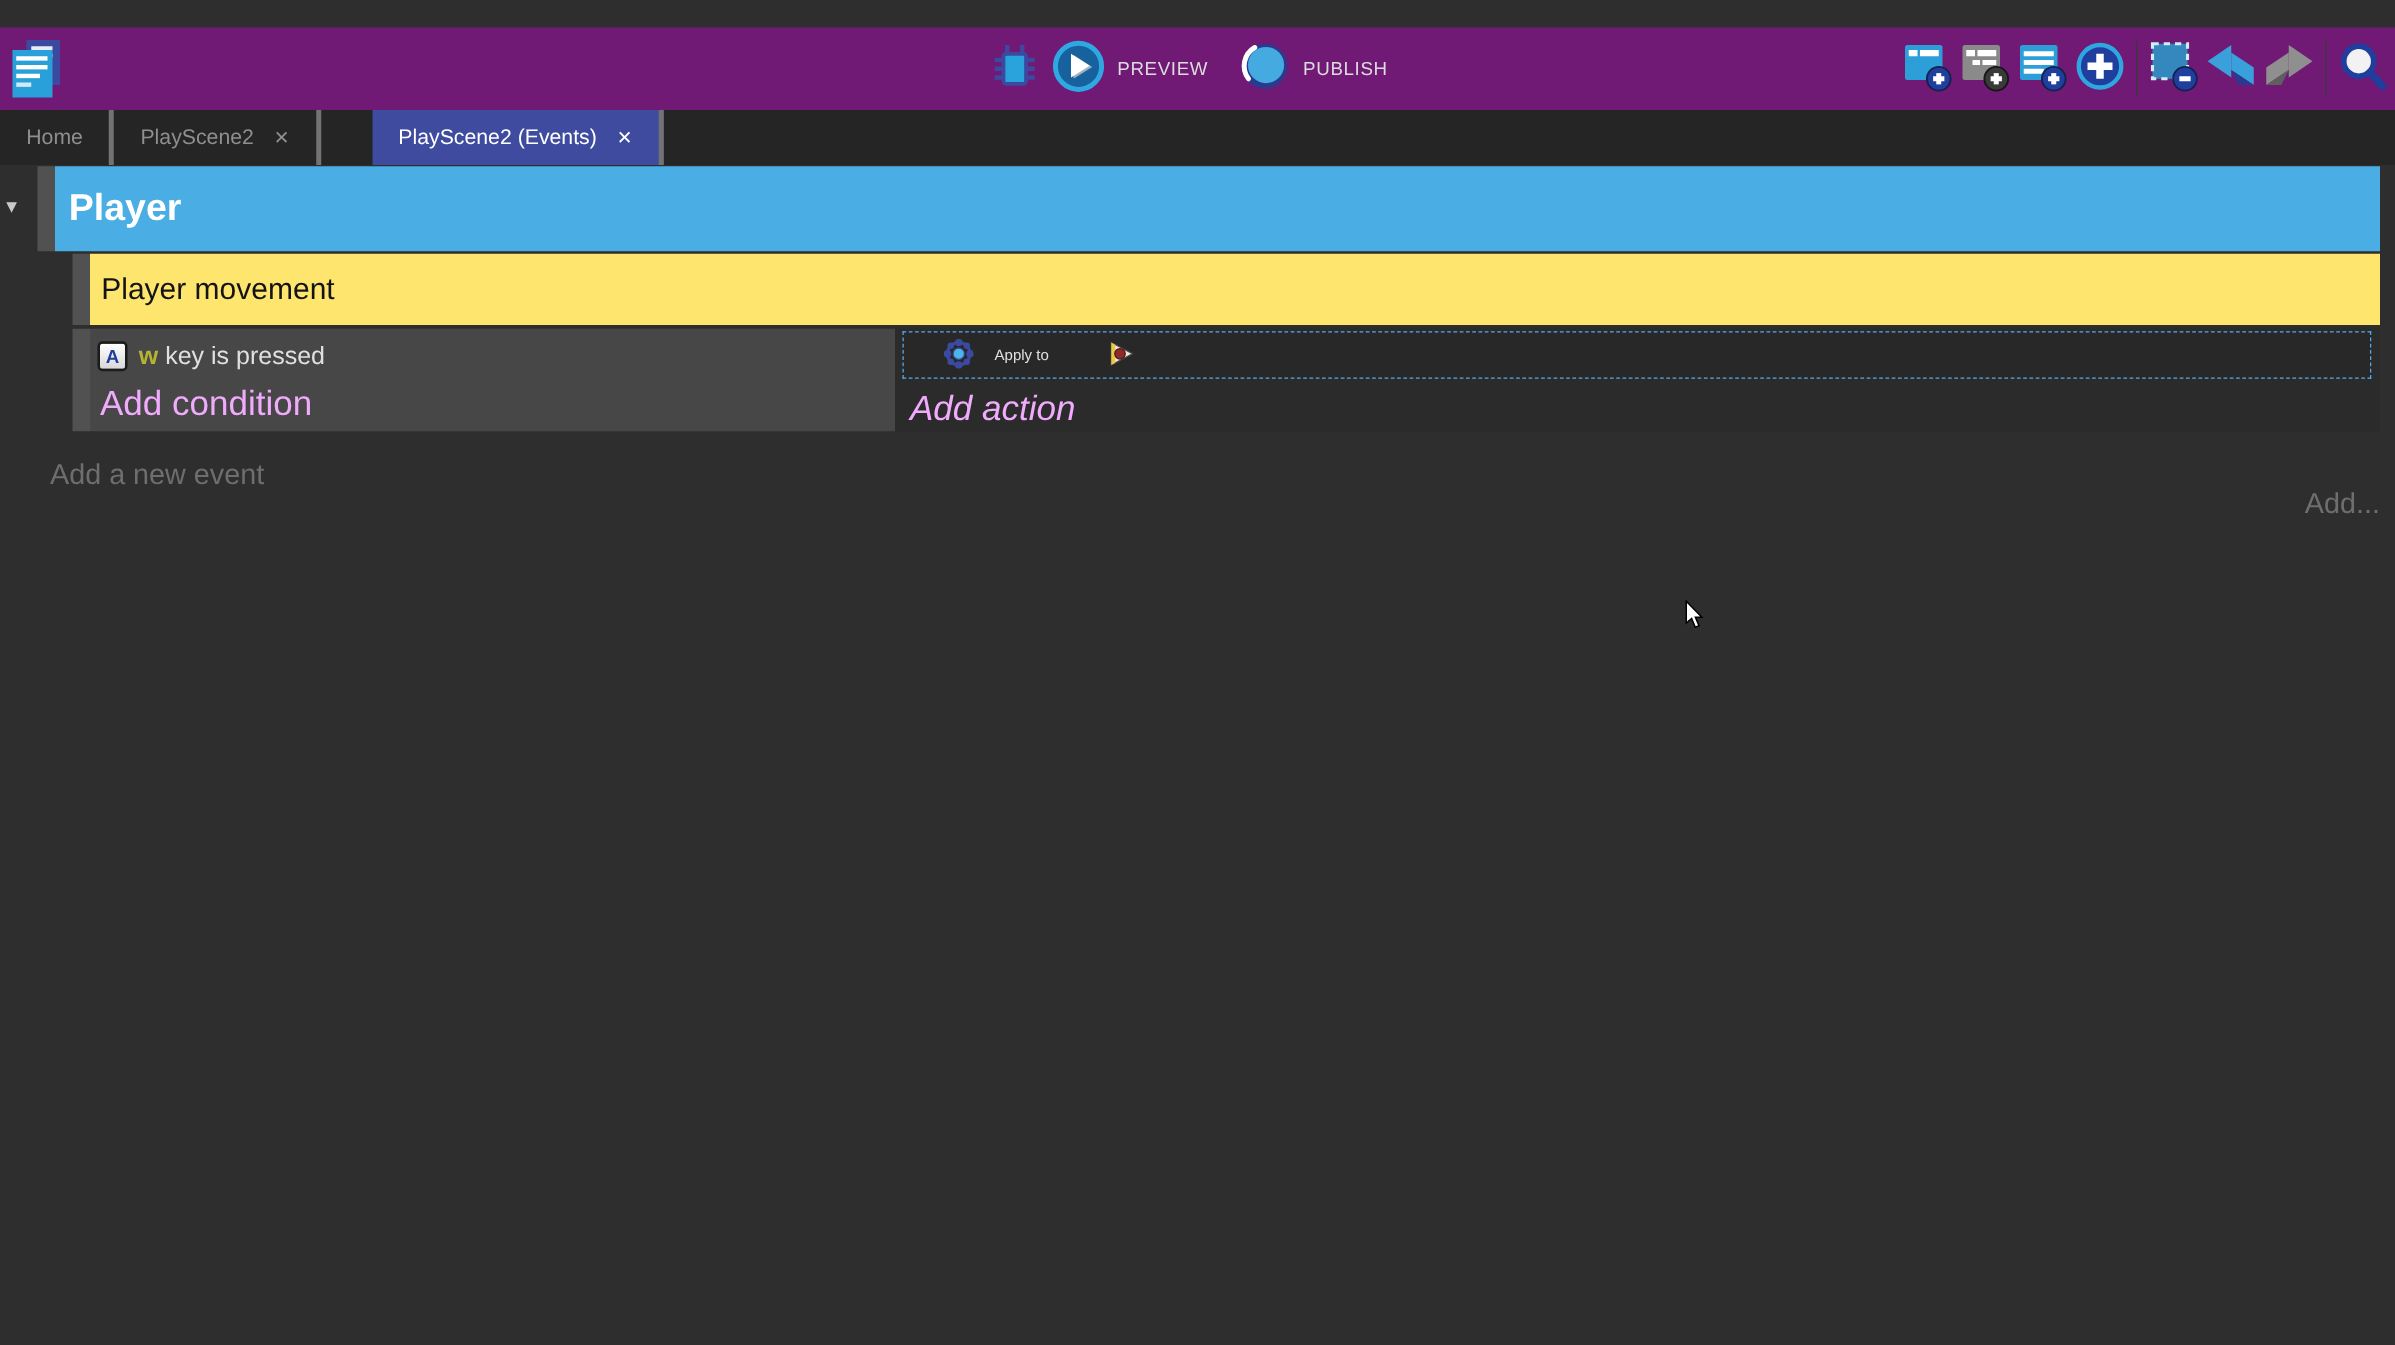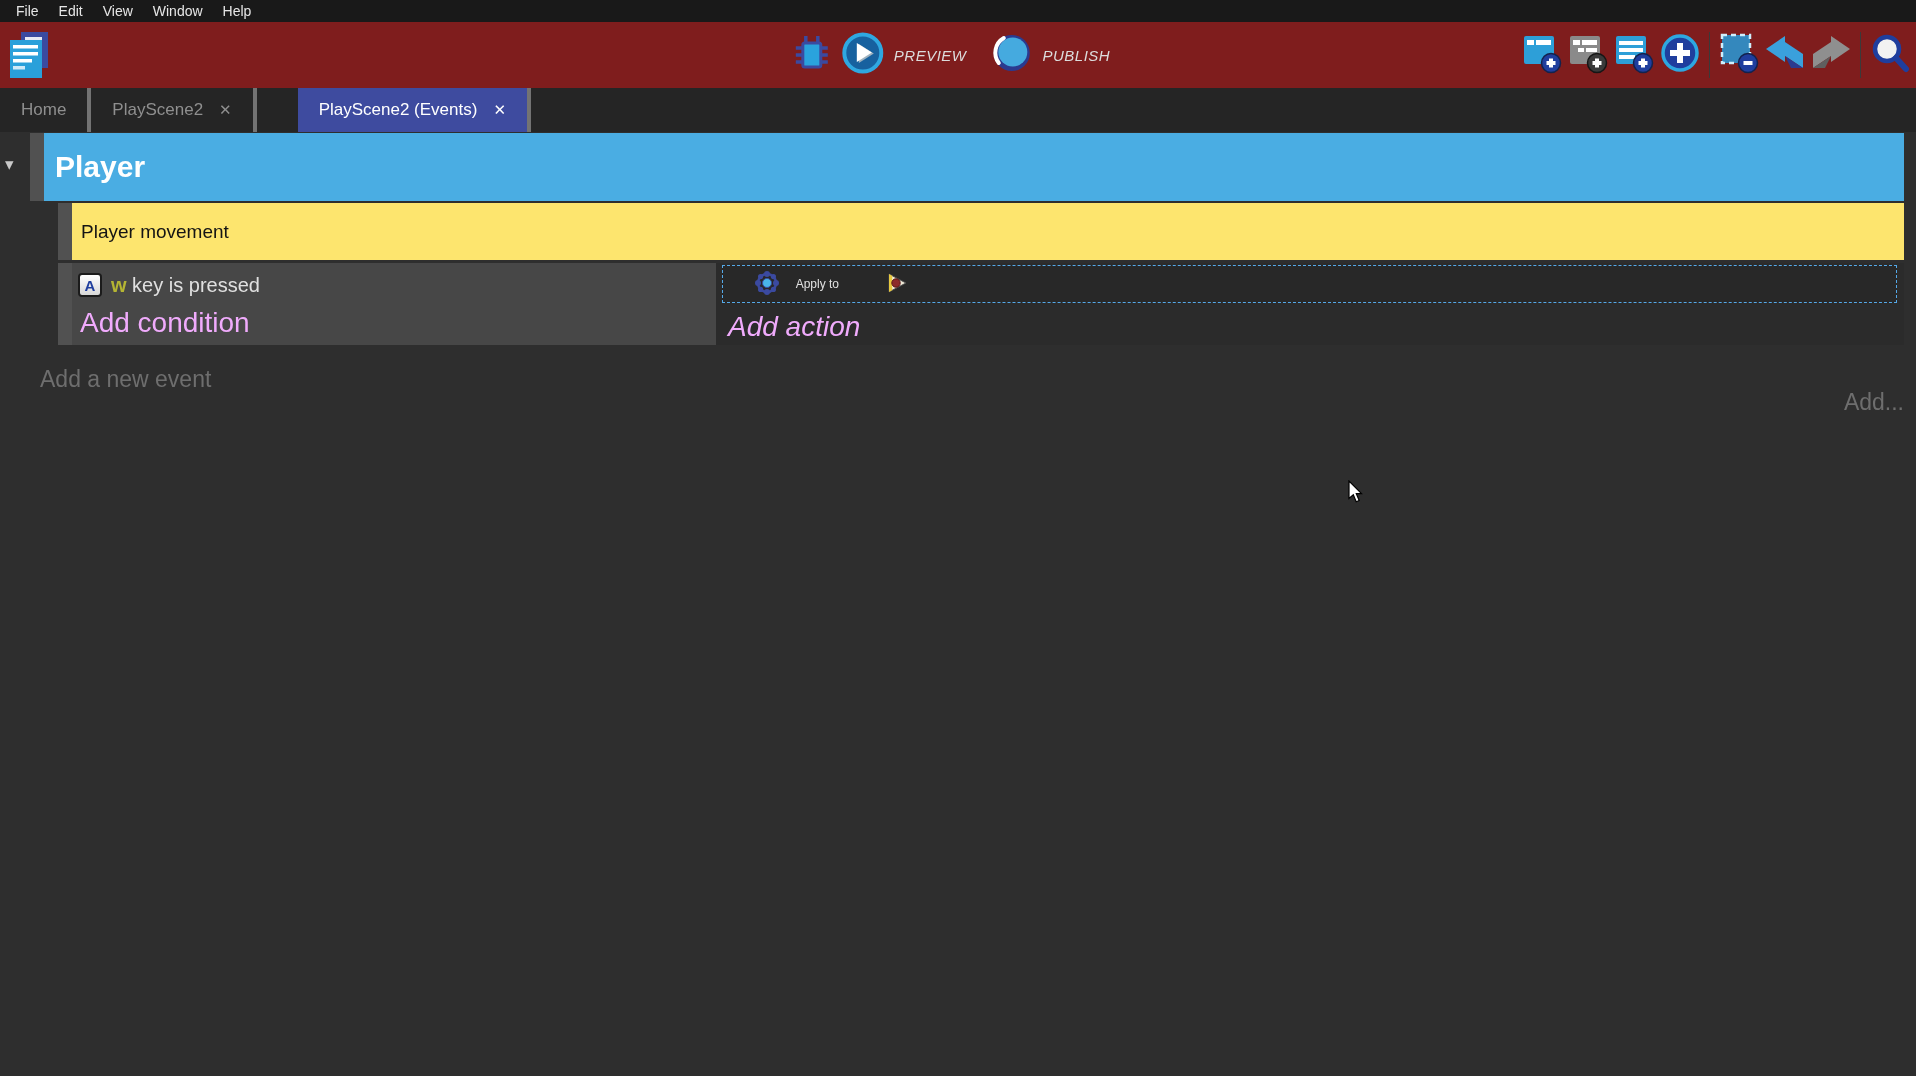--- a/index.html
+++ b/index.html
@@ -5,21 +5,21 @@
   html,body{margin:0;padding:0;background:#2e2e2e;}
   .screen{position:relative;width:1916px;height:1076px;background:#2e2e2e;
     font-family:"Liberation Sans",sans-serif;overflow:hidden;}
 
   
   .menubar{position:absolute;top:0;left:0;width:100%;height:22px;background:#191919;
     display:flex;align-items:center;padding-left:6px;box-sizing:border-box;}
   .menu-item{color:#e6e6e6;font-size:14px;padding:0 10px;line-height:22px;cursor:default;}
 
   
-  .toolbar{position:absolute;top:22px;left:0;width:100%;height:66px;background:#7f1d1d;font-style:italic;}
+  .toolbar{position:absolute;top:22px;left:0;width:100%;height:66px;background:#701a75;}
   .pm-btn{position:absolute;left:8px;top:8px;width:44px;height:50px;}
   .toolbar-center{position:absolute;left:50%;top:0;height:66px;transform:translateX(-50%);
     display:flex;align-items:center;gap:11px;}
   .tb-label{color:#dcdcdc;font-size:15px;letter-spacing:.5px;margin-right:14px;}
   .toolbar-right{position:absolute;right:6px;top:0;height:66px;display:flex;align-items:center;gap:6px;}
   .tb-btn{width:40px;height:42px;display:flex;align-items:center;justify-content:center;}
   .tsep{width:1px;height:46px;background:#3a3a3a;margin:0 3px;}
 
   
   .tabbar{position:absolute;top:88px;left:0;width:100%;height:44px;background:#252525;display:flex;}
@@ -28,21 +28,21 @@
   .tab .close{font-size:15px;color:#8f8f8f;}
   .tab.active{background:#3e4b9f;color:#ffffff;margin-left:41px;}
   .tab.active .close{color:#ffffff;}
 
   
   .collapse-arrow{position:absolute;left:5px;top:156px;color:#c9c9c9;font-size:17px;line-height:17px;}
   .handle{position:absolute;width:14px;background:#515151;}
   .group-bar{position:absolute;left:44px;top:133px;width:1860px;height:68px;background:#4aade3;
     color:#ffffff;font-size:30px;font-weight:600;line-height:68px;padding-left:11px;box-sizing:border-box;}
   .comment-bar{position:absolute;left:72px;top:203px;width:1832px;height:57px;background:#fde56e;
-    color:#141414;font-size:19px;display:flex;align-items:center;padding-left:9px;box-sizing:border-box;}
+    color:#141414;font-size:24px;display:flex;align-items:center;padding-left:9px;box-sizing:border-box;}
   .cond-zone{position:absolute;left:72px;top:263px;width:644px;height:82px;background:#474747;}
   .action-zone{position:absolute;left:716px;top:263px;width:1188px;height:82px;background:#2b2b2b;}
   .cond-line{position:absolute;left:6px;top:10px;display:flex;align-items:center;gap:9px;
     font-size:20px;color:#e0e0e0;white-space:pre;}
   .key-icon{width:24px;height:24px;background:linear-gradient(#ffffff,#d8d8d8);border:2px solid #1b1b1b;
     border-radius:4px;box-sizing:border-box;display:flex;align-items:center;justify-content:center;
     color:#1f3e9e;font-weight:bold;font-size:15px;}
   .param{color:#b5b533;font-weight:bold;}
   .placeholder{font-size:28px;color:#f0abfc;}
   .add-cond{position:absolute;left:8px;top:44px;}
@@ -54,27 +54,20 @@
   .add-action{position:absolute;left:12px;top:48px;font-style:italic;}
   .add-new-event{position:absolute;left:40px;top:366px;font-size:23px;color:#6e6e6e;}
   .add-more{position:absolute;right:12px;top:366px;font-size:23px;color:#6e6e6e;margin-top:23px;}
   .cursor{position:absolute;left:1348px;top:480px;}
 </style>
 </head>
 <body>
 
 <div class="screen">
 
-  <div class="menubar">
-    <span class="menu-item">File</span>
-    <span class="menu-item">Edit</span>
-    <span class="menu-item">View</span>
-    <span class="menu-item">Window</span>
-    <span class="menu-item">Help</span>
-  </div>
 
   <div class="toolbar">
     <div class="pm-btn">
       <span>
         <svg width="44" height="50" viewBox="0 0 44 50">
           <rect x="13" y="2" width="27" height="36" fill="#3b4aa0"></rect>
           <rect x="17" y="7" width="17" height="3" fill="#e8eaf5"></rect>
           <rect x="17" y="13" width="17" height="3" fill="#e8eaf5"></rect>
           <rect x="2" y="10" width="32" height="38" fill="#2aa0da"></rect>
           <rect x="5" y="15" width="25" height="3.5" fill="#ffffff"></rect>

